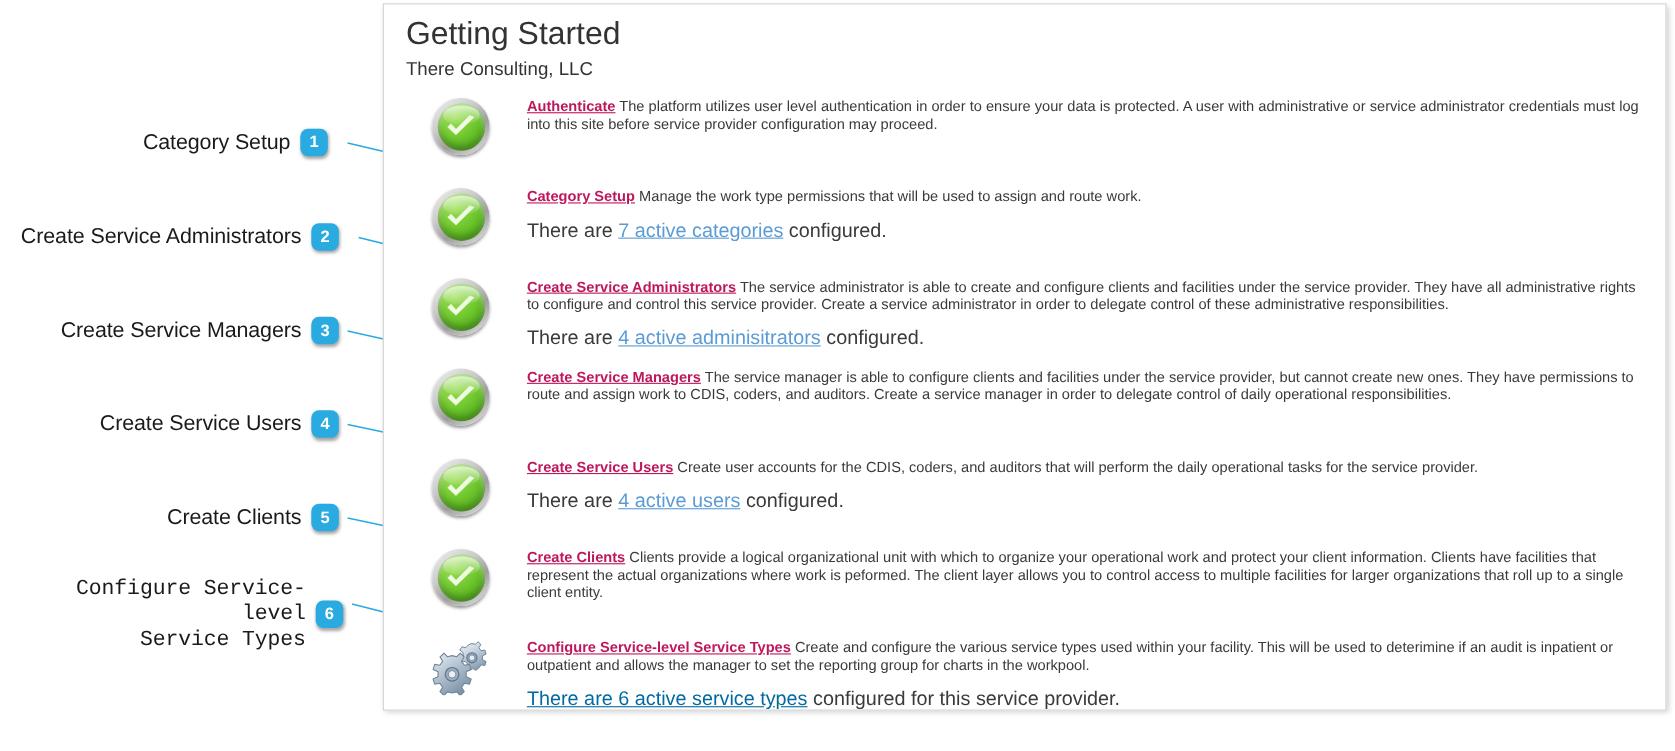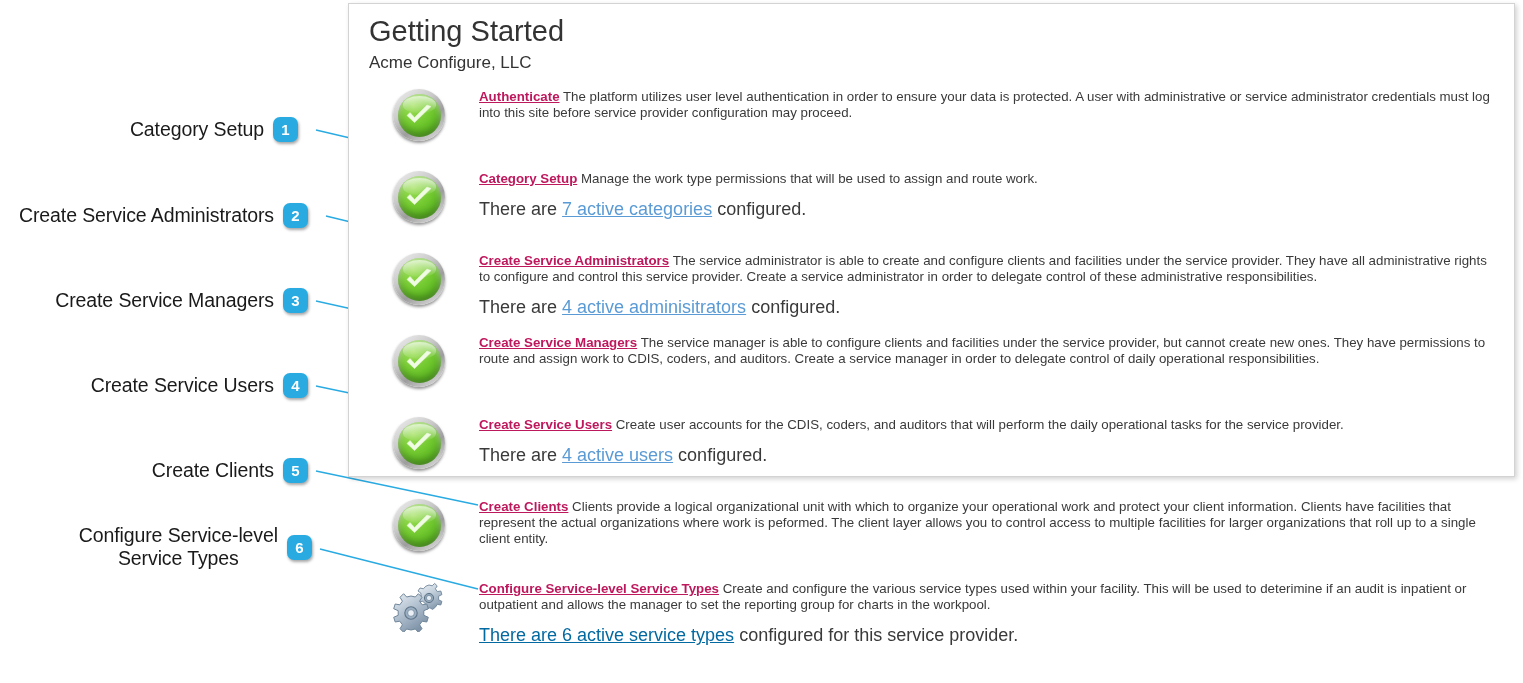--- a/index.html
+++ b/index.html
@@ -30,21 +30,22 @@
   }
   .annot-label {
     font-size: 19.5px;
     color: #1a1a1a;
     text-align: right;
     line-height: 1.18;
     white-space: pre-line;
     letter-spacing: -0.1px;
   }
   .annot-label.centered {
-    text-align: center;
+    text-align: right;
+    font-family: Liberation Mono, monospace;
   }
   .annot-badge {
     flex: none;
     width: 25px;
     height: 25px;
     margin-left: 9px;
     border-radius: 7px;
     background: #29abe2;
     color: #ffffff;
     font-size: 15px;
@@ -53,21 +54,21 @@
     text-align: center;
     box-shadow: 1px 2px 3px rgba(0,0,0,0.35);
   }
 
   
   #panel {
     position: absolute;
     left: 348px;
     top: 3px;
     width: 1167px;
-    height: 474px;
+    height: 643px;
     background: #ffffff;
     border: 1px solid #d3d3d3;
     box-shadow: 2px 2px 5px rgba(0,0,0,0.18);
     box-sizing: border-box;
   }
   #panel-inner {
     padding: 10px 14px 0 10px;
   }
   .page-title {
     font-size: 29px;
@@ -219,21 +220,21 @@
 
   <div class="annot" style="left:40px; top:524px; width:272px;">
     <div class="annot-label centered">Configure Service-level
 Service Types</div>
     <div class="annot-badge">6</div>
   </div>
 
   <div id="panel">
     <div id="panel-inner">
       <h1 class="page-title">Getting Started</h1>
-      <div class="page-subtitle">Acme Configure, LLC</div>
+      <div class="page-subtitle">There Consulting, LLC</div>
 
       <div class="steps">
 
         <div class="step-row">
           <div class="step-icon-cell">
             <div class="icon-check">
               <div class="inner">
                 <div class="gloss"></div>
                 <svg width="30" height="24" viewBox="0 0 30 24" xmlns="http://www.w3.org/2000/svg">
                   <path d="M3 12.5 L10.5 19.5 L27 3.5 L23 2 L10.5 14.5 L6 9.5 Z" fill="#f0fbe4" stroke="#e4f7cf" stroke-width="0.6"></path>

